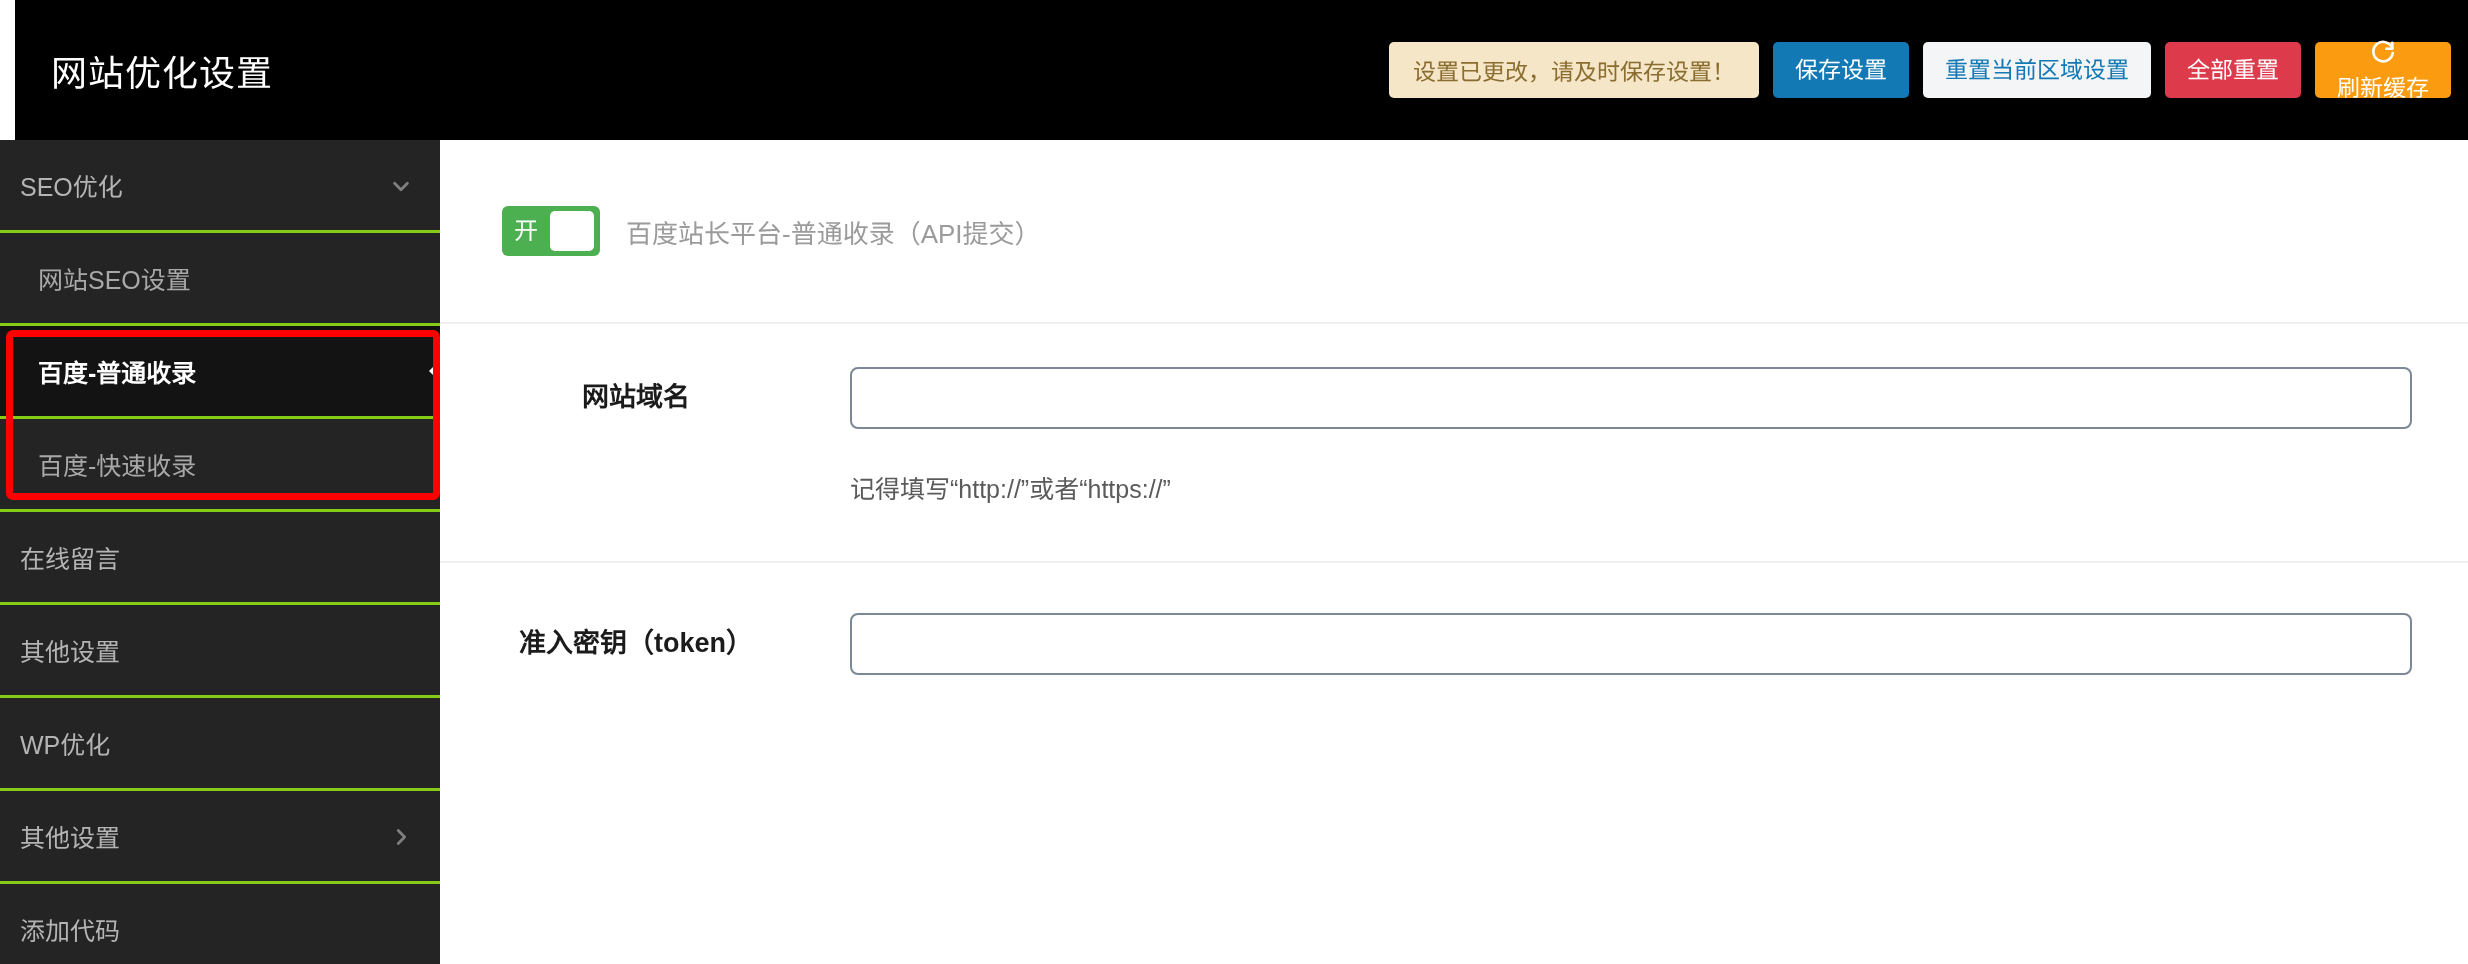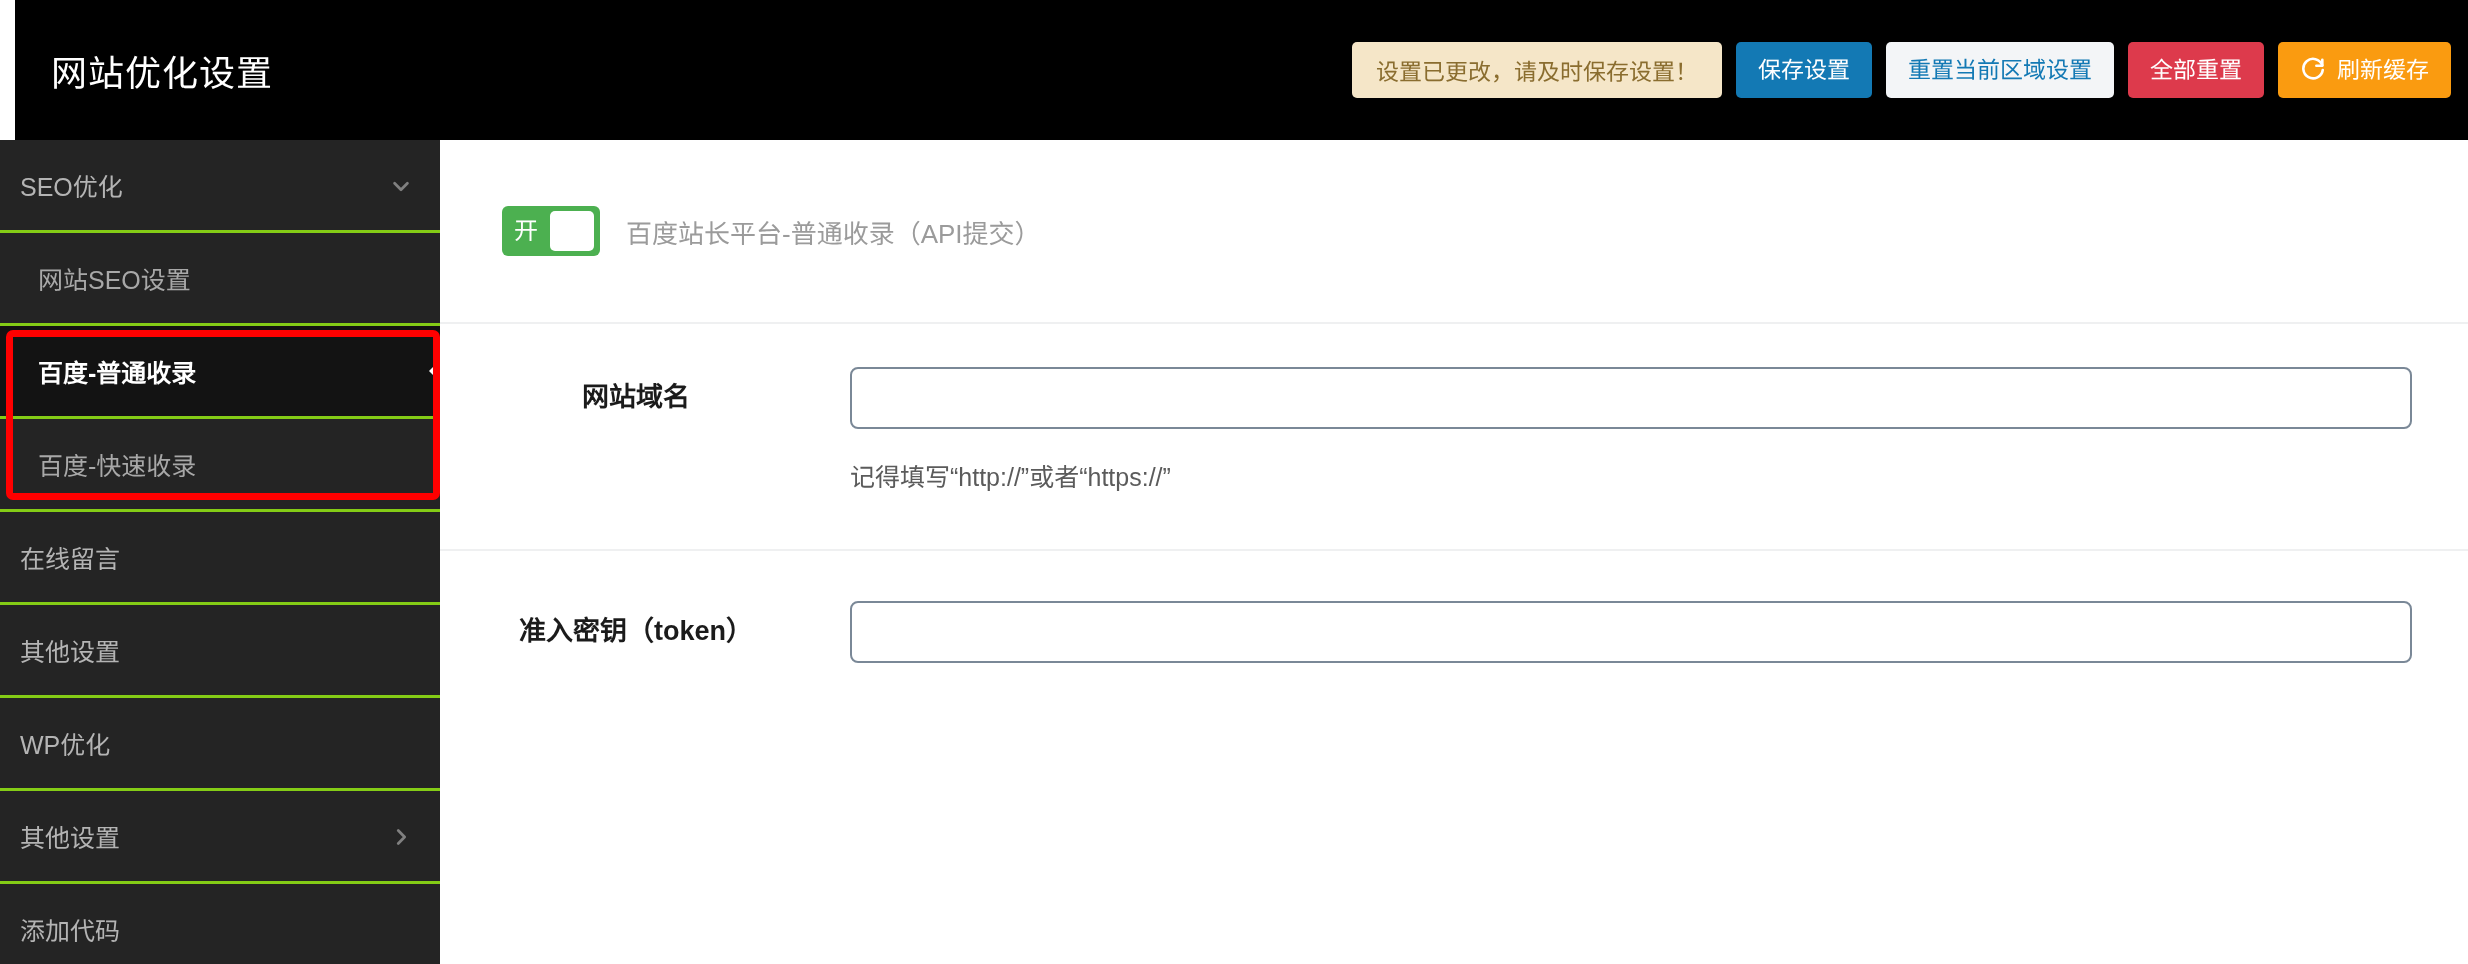--- a/index.html
+++ b/index.html
@@ -78,21 +78,21 @@
     white-space: nowrap;
     border: none;
     cursor: pointer;
     font-family: inherit;
     line-height: 1;
   }
 
   .btn-primary  { background: #1379b4; color: #ffffff; }
   .btn-light    { background: #f3f5f7; color: #1379b4; }
   .btn-danger   { background: #dd3a4c; color: #ffffff; }
-  .btn-warning  { background: #fa9b10; color: #ffffff; }
+  .btn-warning  { background: #fa9b10; color: #ffffff; flex-direction: column; }
 
   .refresh-icon {
     width: 26px;
     height: 26px;
     display: inline-block;
     flex: 0 0 auto;
   }
 
   
   .sidebar {
@@ -247,21 +247,21 @@
     border-radius: 8px;
     background: #ffffff;
     padding: 0 16px;
     font-size: 24px;
     font-family: inherit;
     color: #222;
     outline: none;
   }
 
   .field-hint {
-    margin-top: 28px;
+    margin-top: 40px;
     color: #5b5b5b;
     font-size: 25px;
     white-space: nowrap;
   }
 
   .row-domain  { padding-top: 43px; padding-bottom: 56px; }
   .row-token   { padding-top: 50px; padding-bottom: 60px; }
 
   .row-domain .field-label { padding-top: 14px; }
   .row-token  .field-label { padding-top: 14px; }

